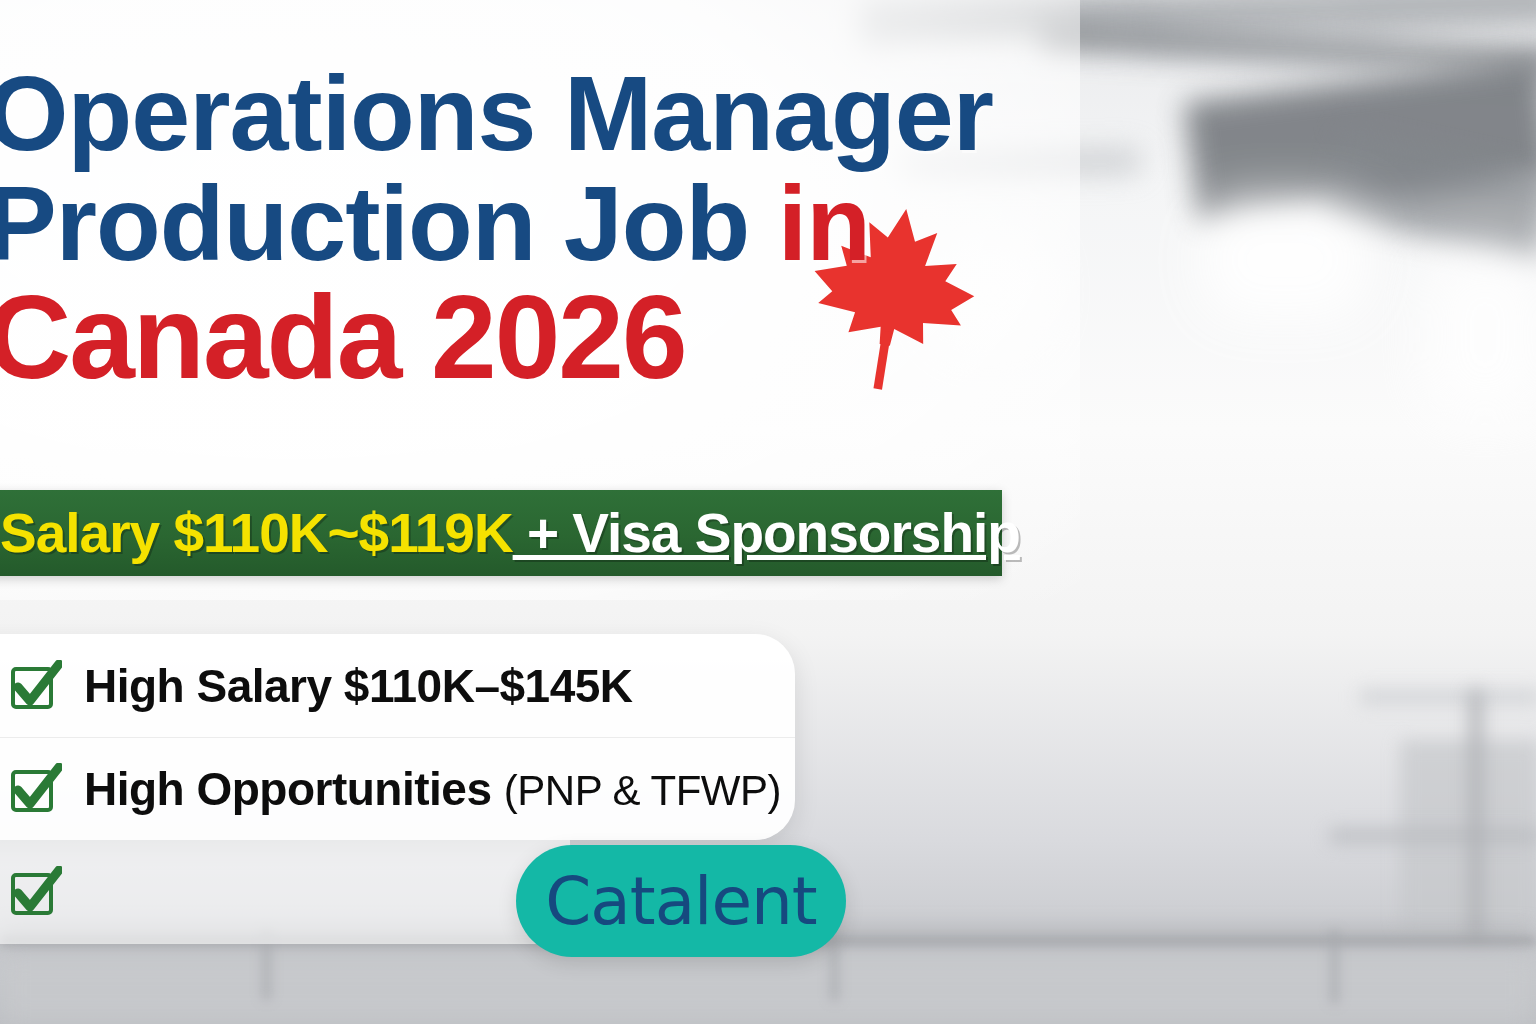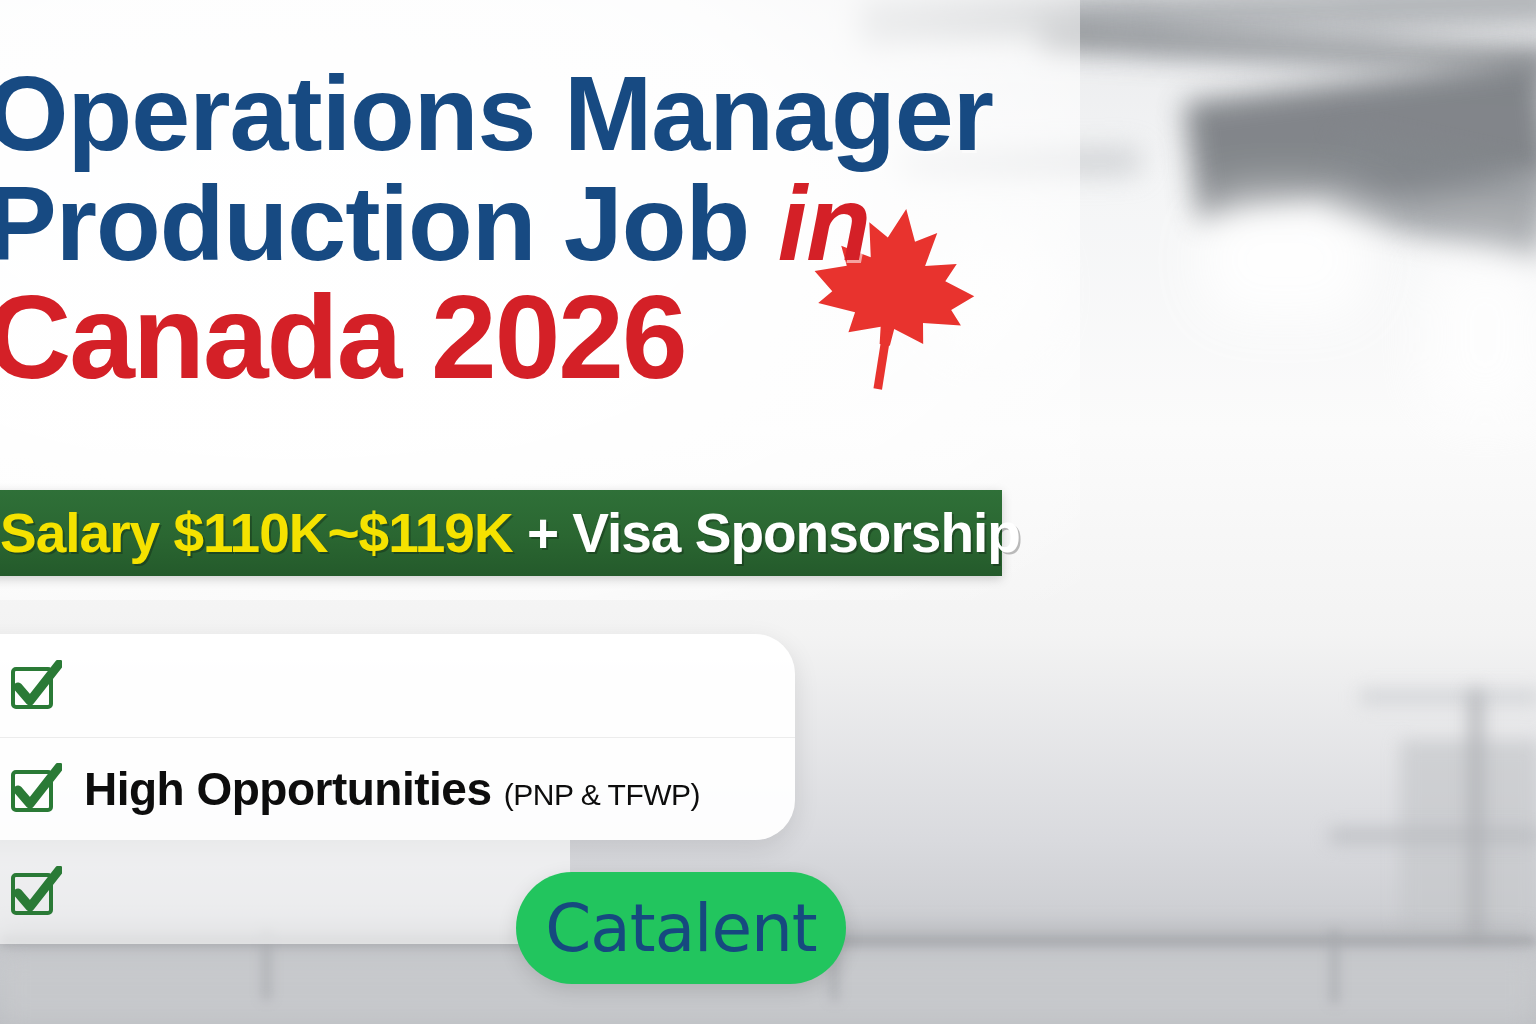--- a/index.html
+++ b/index.html
@@ -62,39 +62,39 @@
   
   .headline{position:absolute;left:-14px;top:62px;width:1020px;}
   .hl-line{
     font-weight:700;letter-spacing:-1px;line-height:.98;
     font-family:"Liberation Sans", sans-serif;
     text-shadow:2px 3px 0 rgba(255,255,255,.55);
     white-space:nowrap;
   }
   .hl1{font-size:106px;color:#174a82;}
   .hl2{font-size:106px;color:#174a82;margin-top:6px;}
-  .hl2 .in{color:#d42027;font-style:italic;}
+  .hl2 .in{color:#d42027;}
   .hl3{font-size:118px;color:#d42027;margin-top:4px;letter-spacing:-2px;}
 
   .maple{position:absolute;left:806px;top:196px;width:172px;height:206px;transform:rotate(9deg);}
   .maple svg{display:block;width:100%;height:100%;}
 
   
   .salarybar{
     position:absolute;left:-16px;top:490px;width:1018px;height:86px;
     background:linear-gradient(to bottom,#2f7038 0%,#2a6631 55%,#245a2b 100%);
     display:flex;align-items:center;
     box-shadow:0 3px 10px rgba(0,0,0,.18);
   }
   .salarybar .txt{
     font-size:55px;font-weight:700;white-space:nowrap;letter-spacing:-1px;
     padding-left:16px;text-shadow:2px 2px 0 rgba(0,0,0,.25);
   }
   .salarybar .amt{color:#f5e200;}
-  .salarybar .rest{color:#ffffff;}
+  .salarybar .rest{color:#ffffff;text-decoration:underline;}
 
   
   .card{
     position:absolute;left:-30px;top:634px;width:825px;height:206px;
     background:rgba(255,255,255,.94);
     border-radius:0 40px 40px 0;
     box-shadow:0 8px 26px rgba(0,0,0,.10);
   }
   .card-row{
     display:flex;align-items:center;height:103px;padding-left:40px;box-sizing:border-box;
@@ -104,26 +104,26 @@
     position:absolute;left:-30px;top:840px;width:600px;height:104px;
     background:rgba(255,255,255,.60);
     display:flex;align-items:center;padding-left:40px;box-sizing:border-box;
   }
   .chk{flex:0 0 auto;width:52px;height:52px;margin-right:22px;}
   .chk svg{display:block;width:52px;height:52px;}
   .feat{
     font-size:46px;font-weight:700;color:#0d0d0d;white-space:nowrap;letter-spacing:-.5px;
     text-shadow:1px 2px 0 rgba(255,255,255,.5);
   }
-  .feat .sub{font-weight:400;font-size:30px;}
+  .feat .sub{font-weight:400;font-size:42px;}
 
   
   .logo-pill{
-    position:absolute;left:516px;top:872px;width:330px;height:112px;
-    background:#22c55e;border-radius:56px;
+    position:absolute;left:516px;top:845px;width:330px;height:112px;
+    background:#14b8a6;border-radius:56px;
     display:flex;align-items:center;justify-content:center;
     box-shadow:0 6px 20px rgba(0,0,0,.12);
   }
   .logo-text{
     font-family:"DejaVu Sans", sans-serif;
     font-size:66px;color:#16497f;font-weight:400;letter-spacing:-1px;
   }
 </style>
 </head>
 <body>
@@ -215,20 +215,21 @@
   </div>
 
   <div class="card">
     <div class="card-row">
       <span class="chk">
         <svg viewBox="0 0 52 52" xmlns="http://www.w3.org/2000/svg" aria-hidden="true">
           <rect x="3" y="9" width="38" height="38" rx="3" fill="none" stroke="#2a7a36" stroke-width="4"></rect>
           <path d="M8 27 L20 41 L49 4" fill="none" stroke="#2a7a36" stroke-width="9" stroke-linecap="round" stroke-linejoin="round"></path>
         </svg>
       </span>
+      <span class="feat">High Salary $110K–$145K</span>
     </div>
     <div class="card-row">
       <span class="chk">
         <svg viewBox="0 0 52 52" xmlns="http://www.w3.org/2000/svg" aria-hidden="true">
           <rect x="3" y="9" width="38" height="38" rx="3" fill="none" stroke="#2a7a36" stroke-width="4"></rect>
           <path d="M8 27 L20 41 L49 4" fill="none" stroke="#2a7a36" stroke-width="9" stroke-linecap="round" stroke-linejoin="round"></path>
         </svg>
       </span>
       <span class="feat"><span>High Opportunities </span><span class="sub">(PNP &amp; TFWP)</span></span>
     </div>

